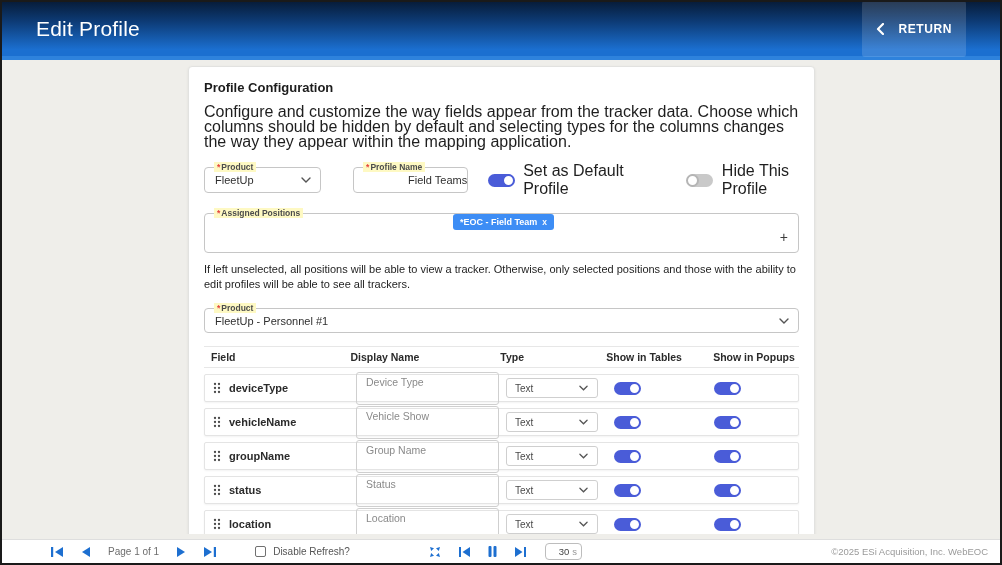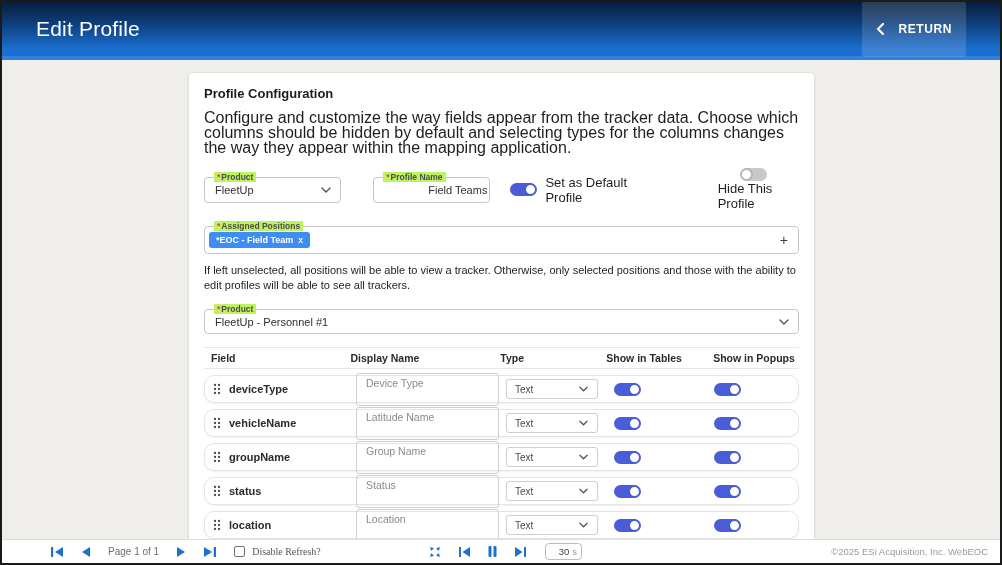--- a/index.html
+++ b/index.html
@@ -17,57 +17,57 @@
     padding:0 34px; z-index:5;
   }
   .hdr-title { color:#fff; font-size:21px; font-weight:400; letter-spacing:0.2px; }
   .return-btn {
     display:flex; align-items:center; gap:14px;
     background:rgba(255,255,255,0.14); border:none; border-radius:3px;
     color:#fff; font-size:12px; font-weight:bold; letter-spacing:0.6px;
     padding:21px 14px; cursor:pointer; margin-right:0;
   }
   
-  .main { position:absolute; top:62px; left:0; right:0; height:476px; background:#efeeea; overflow:hidden; }
+  .main { position:absolute; top:56px; left:0; right:0; height:476px; background:#efeeea; overflow:hidden; }
   .card {
     position:absolute; left:186px; top:8px; width:627px; height:640px;
     background:#fff; border:1px solid #e2e2e0; border-radius:4px;
     box-shadow:0 1px 3px rgba(0,0,0,0.07);
     padding:13px 15px;
   }
   .card-title { font-size:13px; font-weight:bold; color:#1c1c1c; margin-bottom:9px; }
   .card-desc { font-size:16px; line-height:15px; color:#1e1e1e; margin-bottom:10px; }
   
   .ofield {
     position:relative; border:1px solid #c6c6c6; border-radius:4px; background:#fff;
     height:26px; display:flex; align-items:center;
   }
   .flabel {
-    position:absolute; top:-6px; left:9px; background:#bef264; padding:0 3px;
+    position:absolute; top:-6px; left:9px; background:#fef9c3; padding:0 3px;
     font-size:8.5px; font-weight:bold; color:#4c4c4c; line-height:10px; white-space:nowrap;
   }
   .req { color:#e5413a; margin-right:1px; }
   .fvalue { font-size:11px; color:#2f2f2f; padding-left:10px; flex:1; white-space:nowrap; overflow:hidden; }
   .chev { margin-right:9px; flex:none; }
   
   .frow { display:flex; align-items:center; margin-top:13px; }
   .f-product { width:158px; }
   .f-pname { width:128px; margin-left:32px;padding-left:44px; }
   .tgl-group { display:flex; align-items:center; margin-left:20px; }
-  .tgl-group.second { margin-left:62px;flex-direction:column; }
-  .tgl-label { font-size:13px; color:#1f1f1f; margin-left:9px; }
+  .tgl-group.second { margin-left:62px; }
+  .tgl-label { font-size:16px; color:#1f1f1f; margin-left:9px; }
   
   .switch { position:relative; width:26px; height:13px; border-radius:8px; display:inline-block; flex:none; cursor:pointer; }
   .switch .knob { position:absolute; top:0; width:13px; height:13px; border-radius:50%; background:#fff; }
   .switch.on { background:#4a5cd8; }
   .switch.on .knob { right:-1px; border:2px solid #4a5cd8; }
   .switch.off { background:#c9c9c9; }
   .switch.off .knob { left:-1px; border:2px solid #b5b5b5; }
   
-  .positions { margin-top:15px; height:28px; }
+  .positions { margin-top:15px; height:40px;flex-direction:column; }
   .chip {
     margin-left:4px; background:#3d8df5; color:#fff; font-size:9px; font-weight:bold;
     border-radius:3px; padding:3px 7px; display:inline-flex; align-items:center; gap:5px; cursor:pointer;
   }
   .chip-x { font-size:8.5px; opacity:0.95; }
   .plus-btn { margin-left:auto; margin-right:10px; font-size:14px; color:#3c3c3c; line-height:14px; cursor:pointer; }
   .help { margin-top:9px; font-size:11px; line-height:15px; color:#1e1e1e; }
   .product2 { margin-top:16px; height:25px; }
   
   .thead {
@@ -76,21 +76,21 @@
     font-size:10.5px; font-weight:bold; color:#2a2a2a;gap:21px;
   }
   .th-field { width:145px; padding-left:7px; }
   .th-display { width:150px; }
   .th-type { width:99px; }
   .th-tables { width:100px; }
   .th-popups { width:100px; }
   .rows { margin-top:5px; }
   .trow {
     display:flex; align-items:center; height:28px; margin-top:6px;
-    border:1px solid #e4e4e4; border-radius:10px; background:#fff;
+    border:1px solid #e4e4e4; border-radius:2px; background:#fff;
     box-shadow:0 1px 2px rgba(0,0,0,0.05); padding-left:8px;
   }
   .grip { width:10px; display:flex; align-items:center; cursor:grab; flex:none; }
   .fname { width:128px; margin-left:6px; font-size:11px; font-weight:bold; color:#2b2b2b; }
   .dinput {
     width:143px; height:33px; border:1px solid #cfcfcf; border-radius:3px;
     font-size:10.5px; color:#8a8a8a; line-height:18px; padding-left:9px; flex:none;
     white-space:nowrap; overflow:hidden; cursor:text;
   }
   .tsel {
@@ -100,21 +100,21 @@
   .tsel .tval { font-size:10px; color:#4a4a4a; padding-left:8px; flex:1; white-space:nowrap; }
   .tcol { width:100px; display:flex; padding-left:16px; flex:none; }
   
   .ftr {
     position:absolute; left:0; right:0; bottom:0; height:24px; background:#fff;
     border-top:1px solid #dedede; display:flex; align-items:center; z-index:6;
     font-size:10px; color:#6d6d6d;padding-left:34px;
   }
   .ftr .icon-btn { display:flex; align-items:center; justify-content:center; cursor:pointer; padding:0 9px; }
   .pg-label { margin:0 8px; color:#6d6d6d; }
-  .chk-wrap { display:flex; align-items:flex-start; margin-left:9px; cursor:pointer;font-family:Liberation Serif, serif; }
+  .chk-wrap { display:flex; align-items:flex-start; margin-left:30px; cursor:pointer; }
   .chk { width:11px; height:11px; border:1.5px solid #707070; border-radius:2px; background:#fff; flex:none; }
   .chk-label { margin-left:7px; color:#555; }
   .mid-controls { position:absolute; left:418px; display:flex; align-items:center; }
   .interval-box {
     margin-left:10px; width:37px; height:17px; border:1px solid #bdbdbd; border-radius:4px;
     display:flex; align-items:center; justify-content:flex-end; padding-right:4px; gap:3px;
     font-size:9.5px; color:#444; background:#fff;
   }
   .interval-unit { color:#999; }
   .copyright { position:absolute; right:12px; font-size:9.5px; color:#9a9a9a; }
@@ -236,21 +236,21 @@
         <svg width="8" height="12" viewBox="0 0 8 12">
           <circle cx="2" cy="2" r="1.15" fill="#4a4a4a"></circle>
                 <circle cx="6" cy="2" r="1.15" fill="#4a4a4a"></circle>
           <circle cx="2" cy="6" r="1.15" fill="#4a4a4a"></circle>
                 <circle cx="6" cy="6" r="1.15" fill="#4a4a4a"></circle>
           <circle cx="2" cy="10" r="1.15" fill="#4a4a4a"></circle>
                 <circle cx="6" cy="10" r="1.15" fill="#4a4a4a"></circle>
         </svg>
       </span>
       <span class="fname">vehicleName</span>
-      <span class="dinput">Latitude Name</span>
+      <span class="dinput">Vehicle Show</span>
       <span class="tsel">
         <span class="tval">Text</span>
         <span class="chev">
           <svg width="9" height="6" viewBox="0 0 10 6">
                   <path d="M1 1 L5 5 L9 1" stroke="#555" stroke-width="1.4" fill="none" stroke-linecap="round"></path>
                 </svg>
         </span>
       </span>
       <span class="tcol">
               <span class="switch on">

